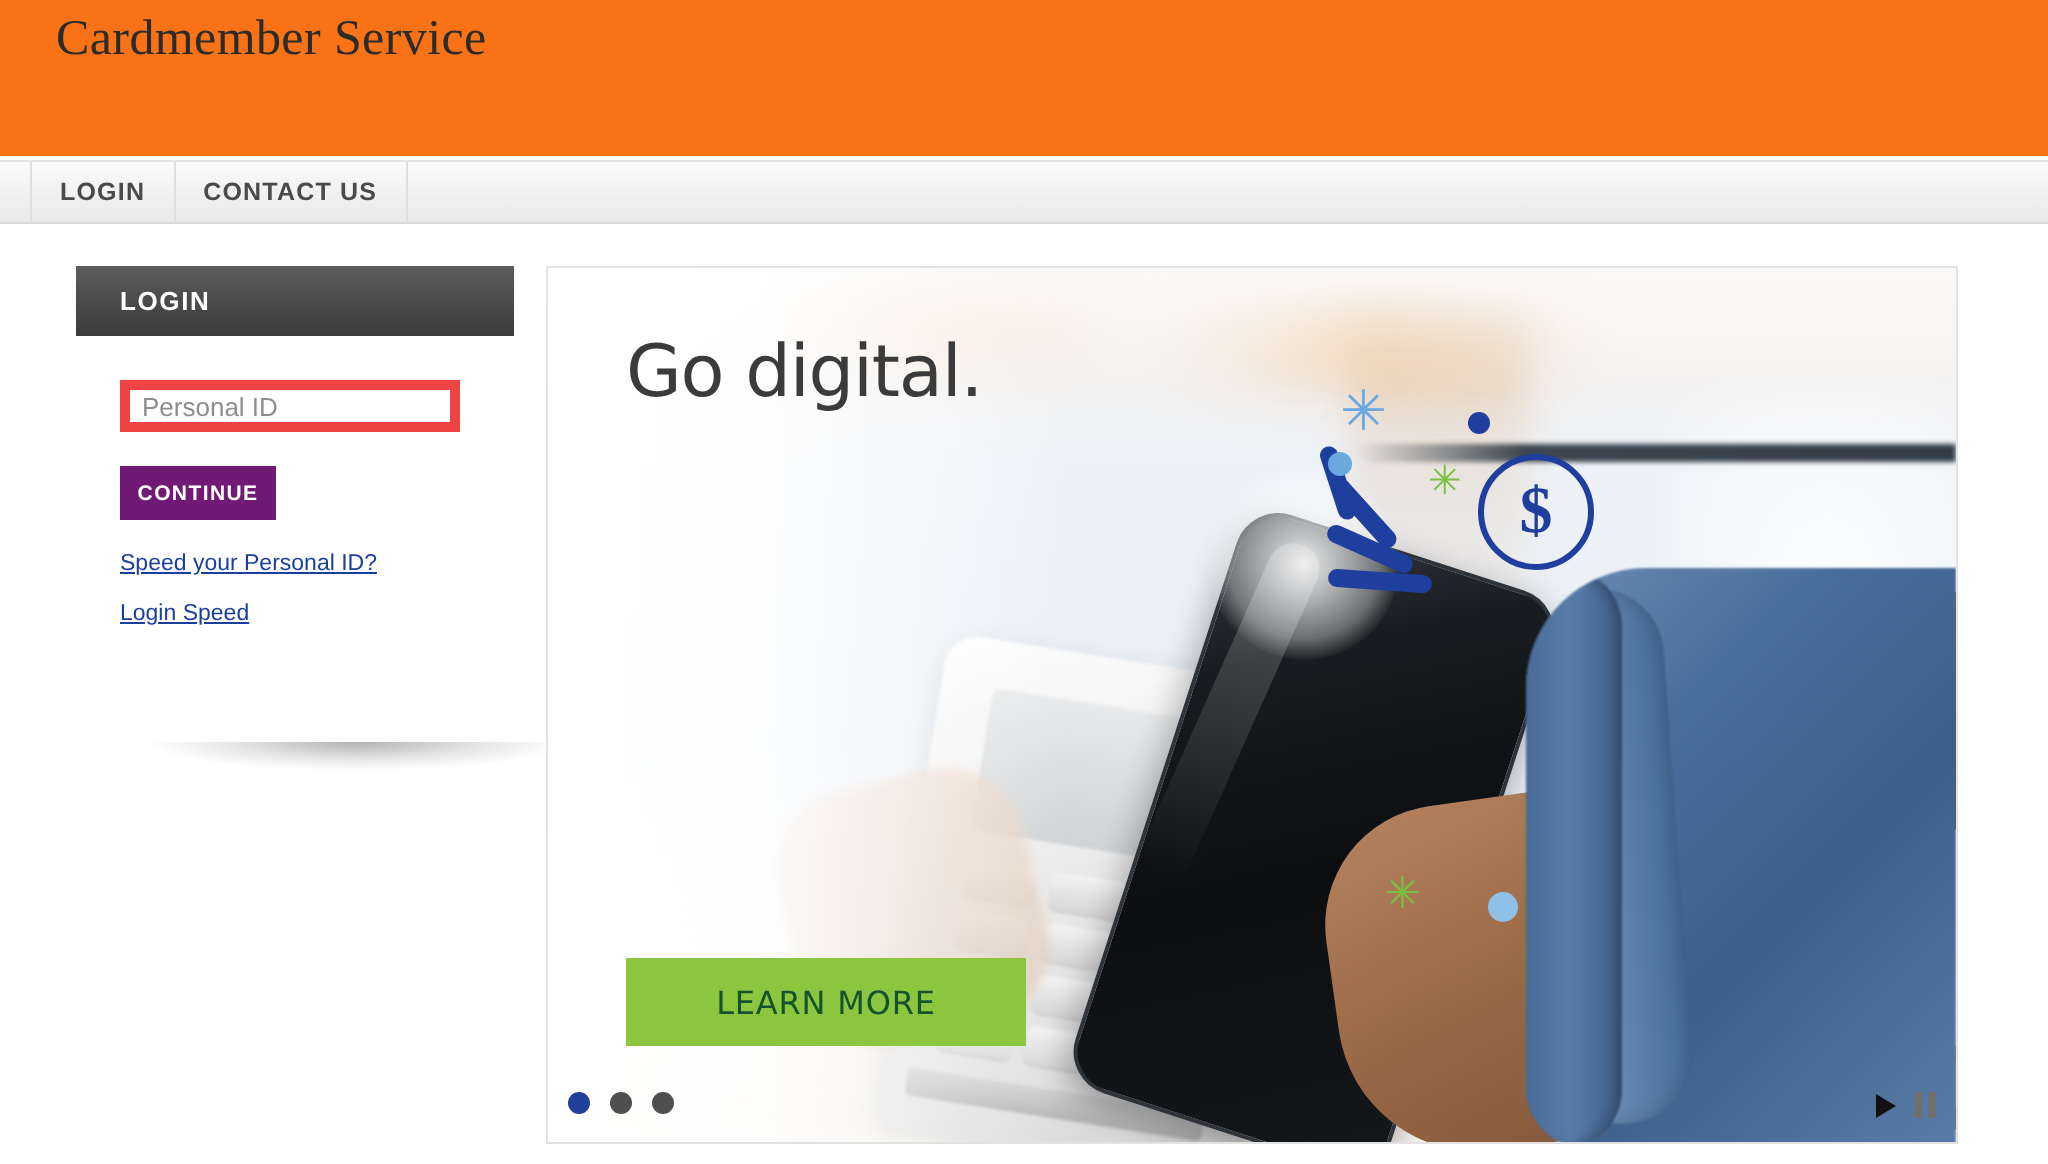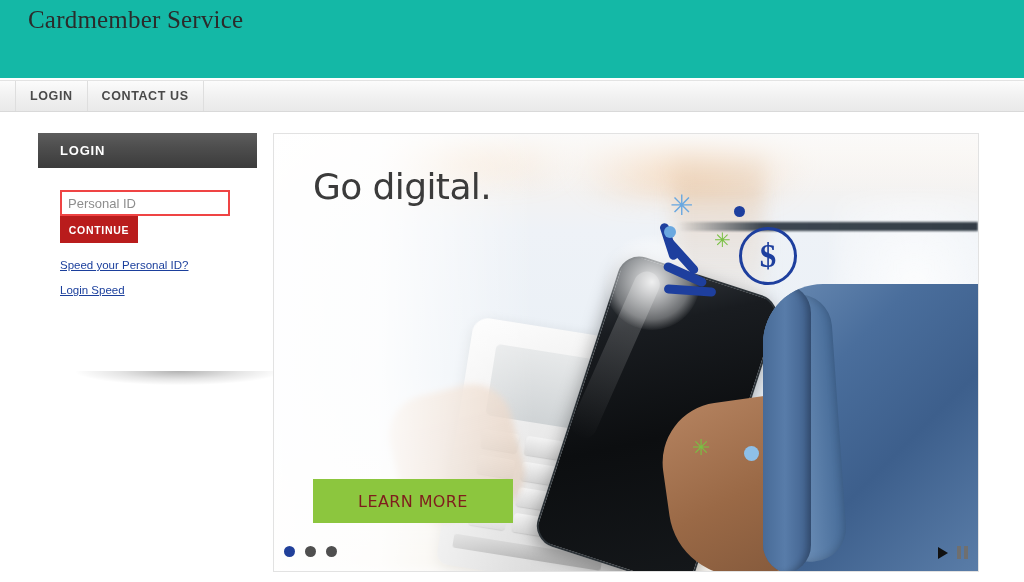--- a/index.html
+++ b/index.html
@@ -12,21 +12,21 @@
     height: 582px;
     background: #ffffff;
     font-family: "Liberation Sans", sans-serif;
     overflow: hidden;
     position: relative;
   }
 
   
   .site-header {
     height: 78px;
-    background: #14b8a6;
+    background: #f97316;
     position: relative;
     padding-left: 21px;
   }
   .brand {
     position: absolute;
     left: 28px;
     top: 6px;
     font-family: "Liberation Serif", serif;
     font-size: 25px;
     color: #2b2b2b;
@@ -97,37 +97,38 @@
     letter-spacing: 0.8px;
   }
   .login-body {
     padding: 22px 0 0 22px;
     position: relative;
   }
   .personal-id-input {
     width: 170px;
     height: 26px;
     box-sizing: border-box;
-    border: 2px solid #ef4444;
+    border: 5px solid #ef4444;
     padding: 0 6px;
     font-size: 13px;
     font-family: "Liberation Sans", sans-serif;
     color: #14532d;
     background: #ffffff;
     outline: none;
     display: block;
   }
   .personal-id-input::placeholder {
     color: #8d8d8d;
     font-size: 13px;
   }
   .continue-button {
+    margin-top: 17px;
     width: 78px;
     height: 27px;
-    background: #b91c1c;
+    background: #701a75;
     border: none;
     color: #ffffff;
     font-size: 10.5px;
     font-weight: bold;
     letter-spacing: 0.7px;
     font-family: "Liberation Sans", sans-serif;
     cursor: pointer;
     display: block;
   }
   .login-link {
@@ -480,21 +481,21 @@
 
   
   .learn-more {
     position: absolute;
     left: 39px;
     top: 345px;
     width: 200px;
     height: 44px;
     background: #8cc63e;
     border: none;
-    color: #7f1d1d;
+    color: #14532d;
     font-family: "DejaVu Sans", sans-serif;
     font-size: 16px;
     letter-spacing: 0.4px;
     cursor: pointer;
     z-index: 9;
   }
 
   
   .dots-row {
     position: absolute;

